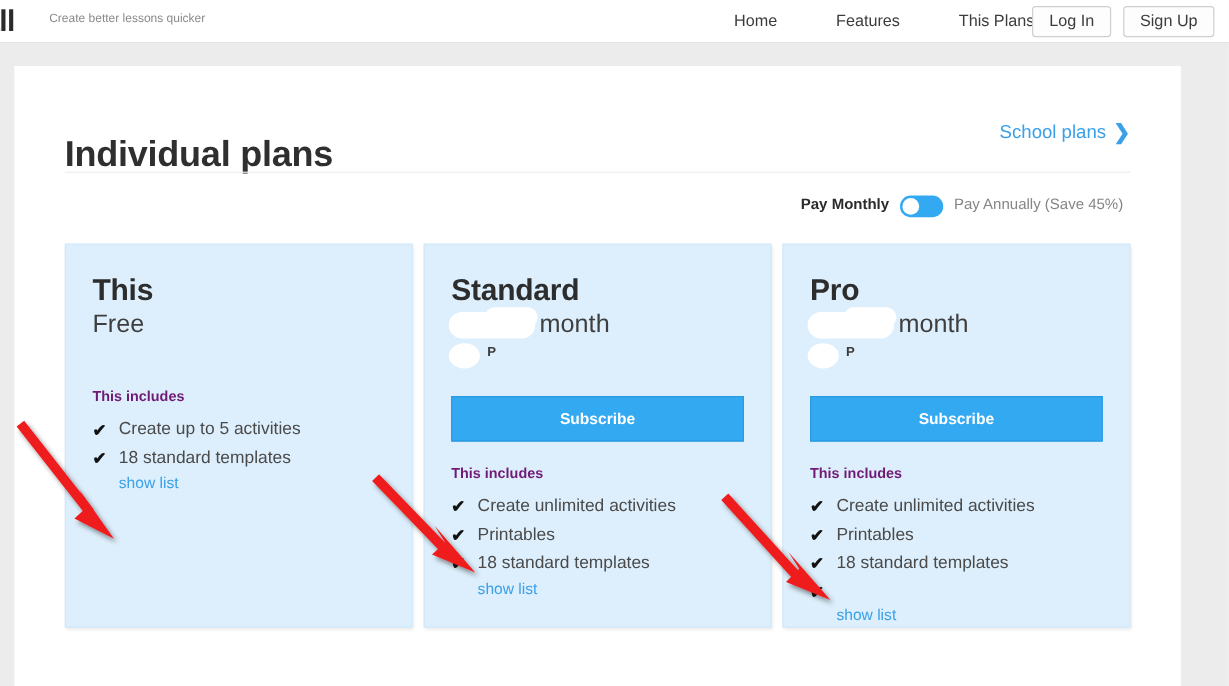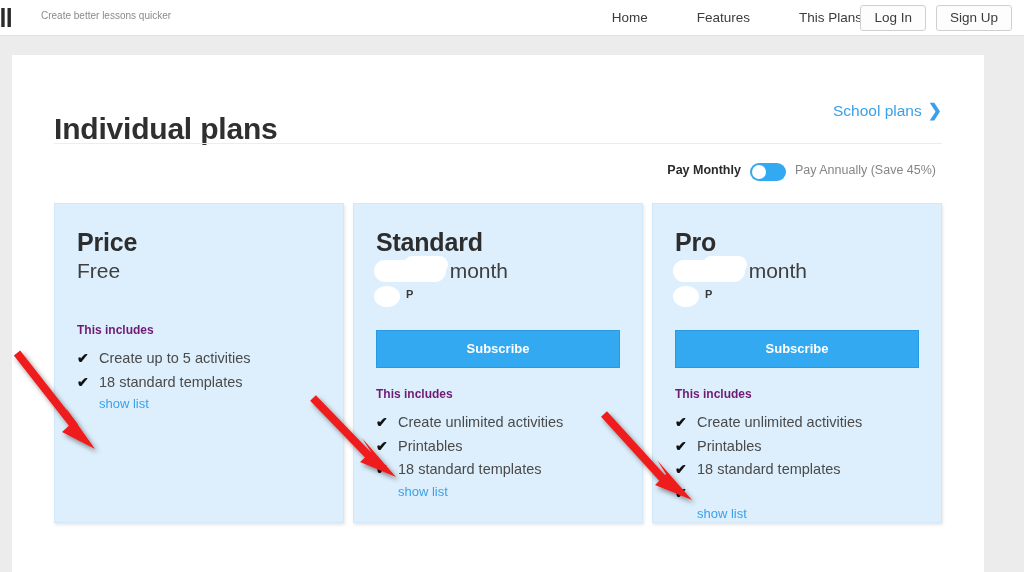--- a/index.html
+++ b/index.html
@@ -325,21 +325,21 @@
     <span class="lbl-monthly">Pay Monthly</span>
     <div class="switch">
       <div class="knob"></div>
     </div>
     <span class="lbl-annual">Pay Annually (Save 45%)</span>
   </div>
 
   <div class="cards">
 
     <div class="card basic">
-      <div class="plan-name">Price</div>
+      <div class="plan-name">This</div>
       <div class="plan-price">Free</div>
       <div class="plan-sub empty"></div>
 
 
       <div class="includes-label">This includes</div>
       <ul class="feature-list">
         <li class="feature">
           <span class="tick">✔</span>
           <span>Create up to 5 activities</span>
         </li>

